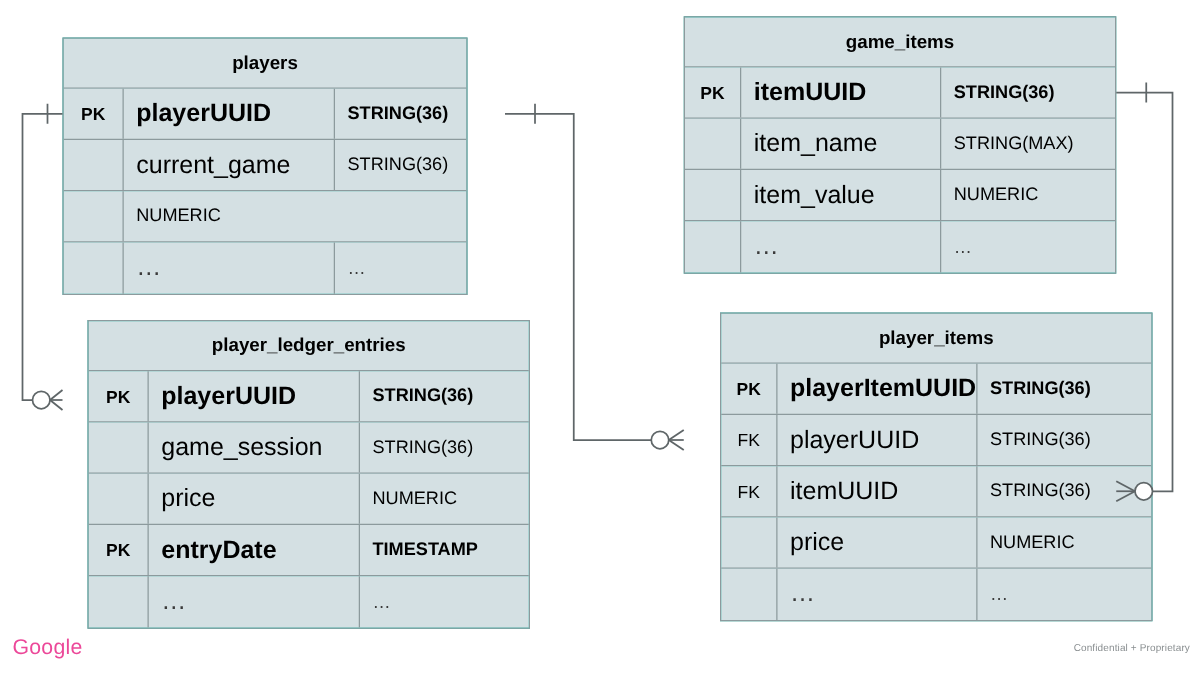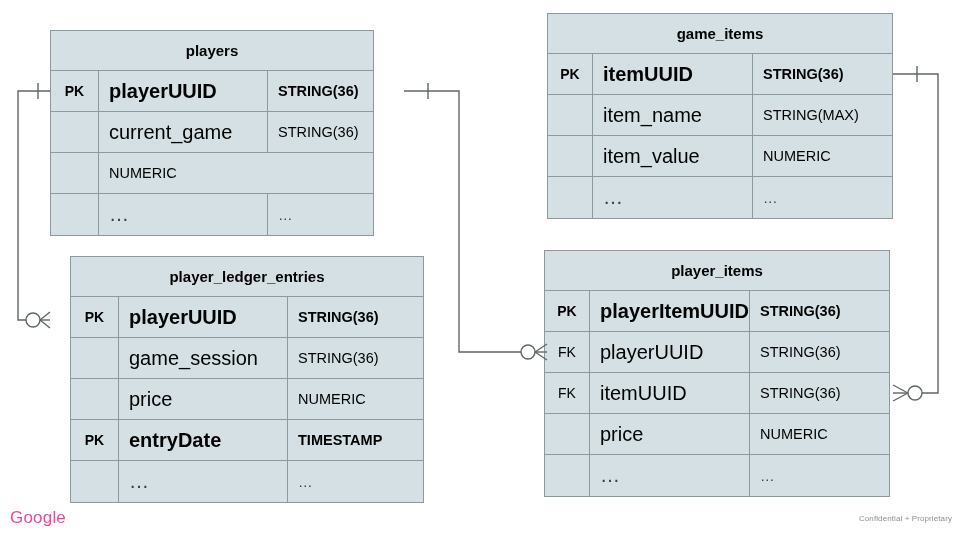--- a/index.html
+++ b/index.html
@@ -184,21 +184,21 @@
     <div class="cell-name" style="width:160px">item_value</div>
     <div class="cell-type">NUMERIC</div>
   </div>
   <div class="erow ellipsis">
     <div class="cell-key" style="width:45px"></div>
     <div class="cell-name" style="width:160px">…</div>
     <div class="cell-type">…</div>
   </div>
 </div>
 
-<div class="entity" id="entity-player-items" style="left:544px; top:250px; width:346px;">
+<div class="entity" id="entity-player-items" style="left:576px; top:250px; width:346px;">
   <div class="entity-title">player_items</div>
   <div class="erow pkrow">
     <div class="cell-key" style="width:45px">PK</div>
     <div class="cell-name" style="width:160px">playerItemUUID</div>
     <div class="cell-type">STRING(36)</div>
   </div>
   <div class="erow">
     <div class="cell-key" style="width:45px">FK</div>
     <div class="cell-name" style="width:160px">playerUUID</div>
     <div class="cell-type">STRING(36)</div>

